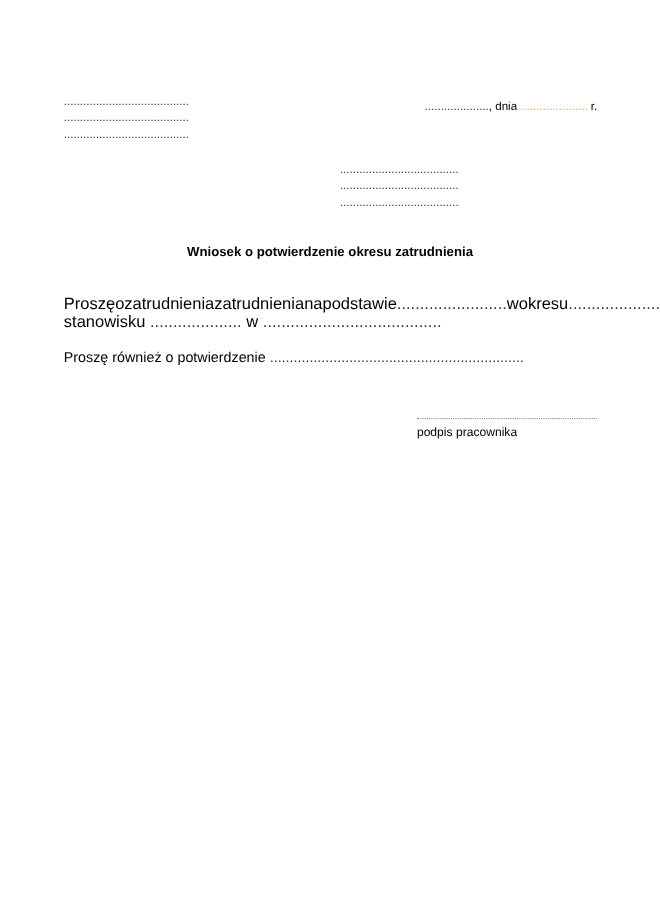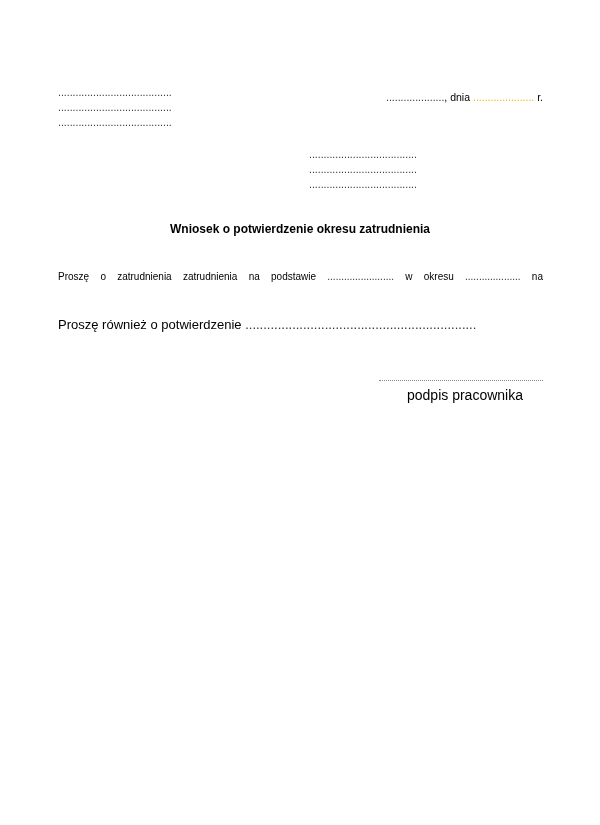--- a/index.html
+++ b/index.html
@@ -30,21 +30,21 @@
       width: 600px;
       text-align: center;
       font-weight: bold;
       font-size: 12px;
     }
 
     #para1 {
       top: 269px;
       left: 58px;
       width: 485px;
-      font-size: 10px;
+      font-size: 15px;
       line-height: 16px;
       white-space: normal;
     }
     #para1 .line1 {
       display: flex;
       justify-content: space-between;
       width: 485px;
     }
     #para2 {
       top: 317px;
@@ -56,22 +56,21 @@
       top: 380px;
       left: 379px;
       width: 164px;
       border-top: 1px dotted #888;
       height: 0;
     }
     #signature-label {
       top: 387px;
       left: 379px;
       width: 172px;
-      text-align: center;
-      font-size: 14px;
+      font-size: 11px;
     }
   </style>
 </head>
 <body>
 
 <div class="abs" id="date-line">
   <span class="dots">....................</span><span>, dnia</span>
   <span class="dots dots-yellow">.....................</span>
   <span>r.</span>
 </div>
@@ -93,20 +92,26 @@
     <span>zatrudnienia</span>
     <span>zatrudnienia</span>
     <span>na</span>
     <span>podstawie</span>
     <span class="dots">........................</span>
     <span>w</span>
     <span>okresu</span>
     <span class="dots">....................</span>
     <span>na</span>
   </div>
+  <div>
+    <span>stanowisku</span>
+    <span class="dots">....................</span>
+    <span>w</span>
+    <span class="dots">.......................................</span>
+  </div>
 </div>
 
 <div class="abs" id="para2">
   <span>Proszę również o potwierdzenie</span>
   <span class="dots">................................................................</span>
 </div>
 
 <div class="abs" id="signature-line"></div>
 <div class="abs" id="signature-label">podpis pracownika</div>
 

